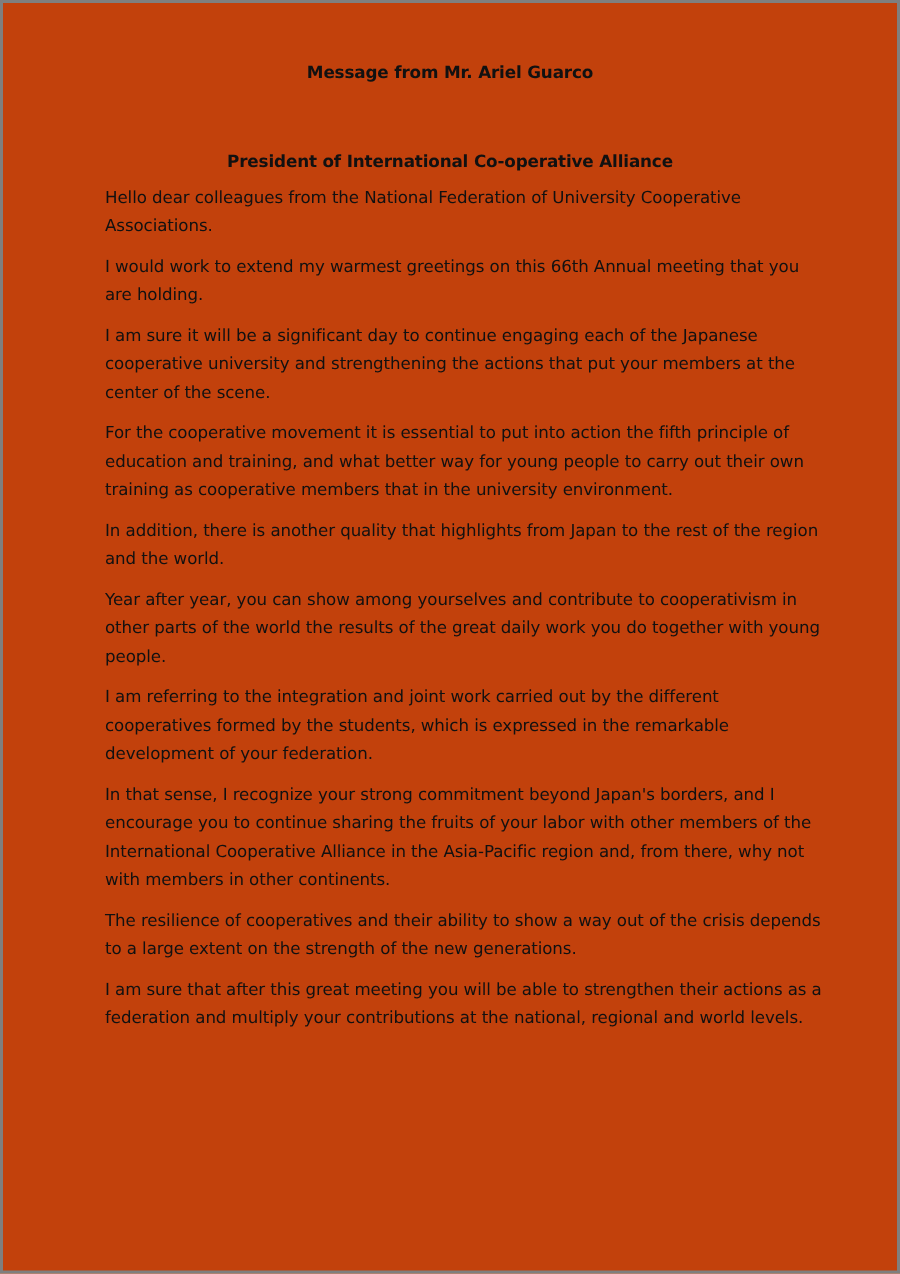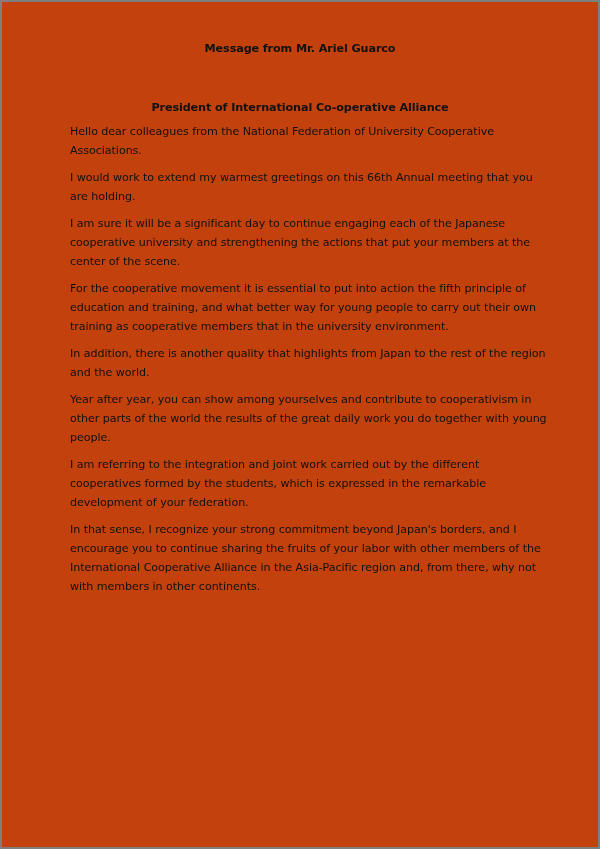--- a/index.html
+++ b/index.html
@@ -49,15 +49,17 @@
 
   <div class="body">
     <p>Hello dear colleagues from the National Federation of University Cooperative Associations.</p>
     <p>I would work to extend my warmest greetings on this 66th Annual meeting that you are holding.</p>
     <p>I am sure it will be a significant day to continue engaging each of the Japanese cooperative university and strengthening the actions that put your members at the center of the scene.</p>
     <p>For the cooperative movement it is essential to put into action the fifth principle of education and training, and what better way for young people to carry out their own training as cooperative members that in the university environment.</p>
     <p>In addition, there is another quality that highlights from Japan to the rest of the region and the world.</p>
     <p>Year after year, you can show among yourselves and contribute to cooperativism in other parts of the world the results of the great daily work you do together with young people.</p>
     <p>I am referring to the integration and joint work carried out by the different cooperatives formed by the students, which is expressed in the remarkable development of your federation.</p>
     <p>In that sense, I recognize your strong commitment beyond Japan's borders, and I encourage you to continue sharing the fruits of your labor with other members of the International Cooperative Alliance in the Asia-Pacific region and, from there, why not with members in other continents.</p>
+    <p>The resilience of cooperatives and their ability to show a way out of the crisis depends to a large extent on the strength of the new generations.</p>
+    <p>I am sure that after this great meeting you will be able to strengthen their actions as a federation and multiply your contributions at the national, regional and world levels.</p>
   </div>
 
 </div>
 
 </body></html>

